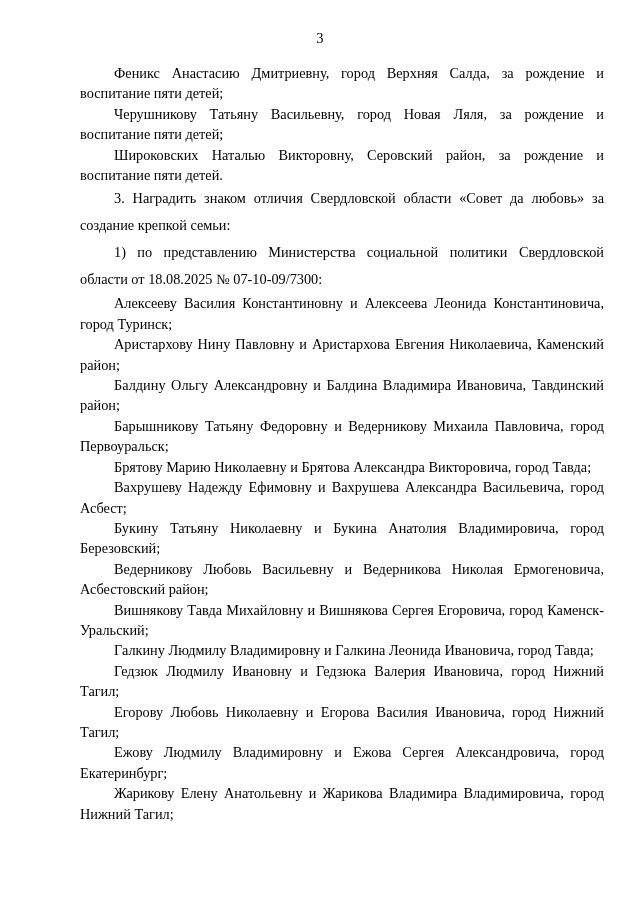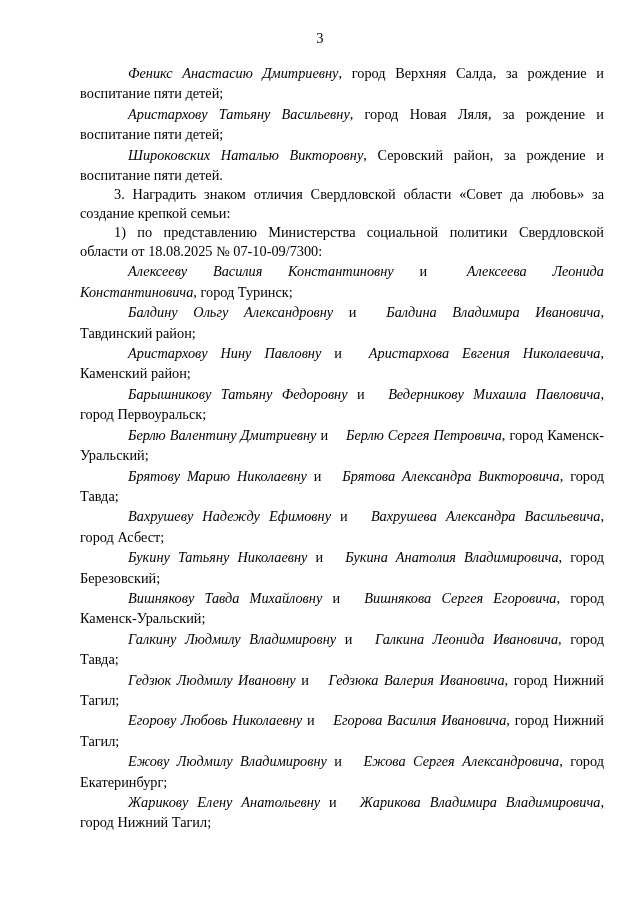--- a/index.html
+++ b/index.html
@@ -27,77 +27,75 @@
     margin-top: 30px;
     margin-bottom: 16px;
     letter-spacing: 0.2px;
   }
   .body-text {
     padding: 0 36px 0 80px;
   }
   p.para {
     margin: 0;
     font-size: 14.3px;
-    line-height: 19px;
+    line-height: 27px;
     text-align: justify;
     text-justify: inter-word;
     text-indent: 34px;
     hyphens: none;
   }
   
   .entry {
     margin: 0;
     font-size: 14.3px;
     line-height: 20.4px;
     text-align: justify;
     text-indent: 34px;
   }
   .entry .name {
-    font-style: italic;
-    margin-left: 14px;
   }
 </style>
 </head>
 <body>
 
 <div class="page">
 
   <div class="page-number">3</div>
 
   <div class="body-text">
 
     <p class="entry"><span class="name">Феникс Анастасию Дмитриевну</span><span>, город Верхняя Салда, за рождение и воспитание пяти детей;</span></p>
 
-    <p class="entry"><span class="name">Аристархову Татьяну Васильевну</span><span>, город Новая Ляля, за рождение и воспитание пяти детей;</span></p>
+    <p class="entry"><span class="name">Черушникову Татьяну Васильевну</span><span>, город Новая Ляля, за рождение и воспитание пяти детей;</span></p>
 
     <p class="entry"><span class="name">Широковских Наталью Викторовну</span><span>, Серовский район, за рождение и воспитание пяти детей.</span></p>
 
     <p class="para">3. Наградить знаком отличия Свердловской области «Совет да любовь» за создание крепкой семьи:</p>
 
     <p class="para">1) по представлению Министерства социальной политики Свердловской области от 18.08.2025 № 07-10-09/7300:</p>
 
     <p class="entry"><span class="name">Алексееву Василия Константиновну</span><span> и </span><span class="name">Алексеева Леонида Константиновича</span><span>, город Туринск;</span></p>
 
+    <p class="entry"><span class="name">Аристархову Нину Павловну</span><span> и </span><span class="name">Аристархова Евгения Николаевича</span><span>, Каменский район;</span></p>
+
     <p class="entry"><span class="name">Балдину Ольгу Александровну</span><span> и </span><span class="name">Балдина Владимира Ивановича</span><span>, Тавдинский район;</span></p>
-
-    <p class="entry"><span class="name">Аристархову Нину Павловну</span><span> и </span><span class="name">Аристархова Евгения Николаевича</span><span>, Каменский район;</span></p>
 
 
     <p class="entry"><span class="name">Барышникову Татьяну Федоровну</span><span> и </span><span class="name">Ведерникову Михаила Павловича</span><span>, город Первоуральск;</span></p>
 
 
 
-    <p class="entry"><span class="name">Берлю Валентину Дмитриевну</span><span> и </span><span class="name">Берлю Сергея Петровича</span><span>, город Каменск-Уральский;</span></p>
 
     <p class="entry"><span class="name">Брятову Марию Николаевну</span><span> и </span><span class="name">Брятова Александра Викторовича</span><span>, город Тавда;</span></p>
 
     <p class="entry"><span class="name">Вахрушеву Надежду Ефимовну</span><span> и </span><span class="name">Вахрушева Александра Васильевича</span><span>, город Асбест;</span></p>
 
     <p class="entry"><span class="name">Букину Татьяну Николаевну</span><span> и </span><span class="name">Букина Анатолия Владимировича</span><span>, город Березовский;</span></p>
 
+    <p class="entry"><span class="name">Ведерникову Любовь Васильевну</span><span> и </span><span class="name">Ведерникова Николая Ермогеновича</span><span>, Асбестовский район;</span></p>
 
     <p class="entry"><span class="name">Вишнякову Тавда Михайловну</span><span> и </span><span class="name">Вишнякова Сергея Егоровича</span><span>, город Каменск-Уральский;</span></p>
 
     <p class="entry"><span class="name">Галкину Людмилу Владимировну</span><span> и </span><span class="name">Галкина Леонида Ивановича</span><span>, город Тавда;</span></p>
 
     <p class="entry"><span class="name">Гедзюк Людмилу Ивановну</span><span> и </span><span class="name">Гедзюка Валерия Ивановича</span><span>, город Нижний Тагил;</span></p>
 
     <p class="entry"><span class="name">Егорову Любовь Николаевну</span><span> и </span><span class="name">Егорова Василия Ивановича</span><span>, город Нижний Тагил;</span></p>
 
     <p class="entry"><span class="name">Ежову Людмилу Владимировну</span><span> и </span><span class="name">Ежова Сергея Александровича</span><span>, город Екатеринбург;</span></p>

